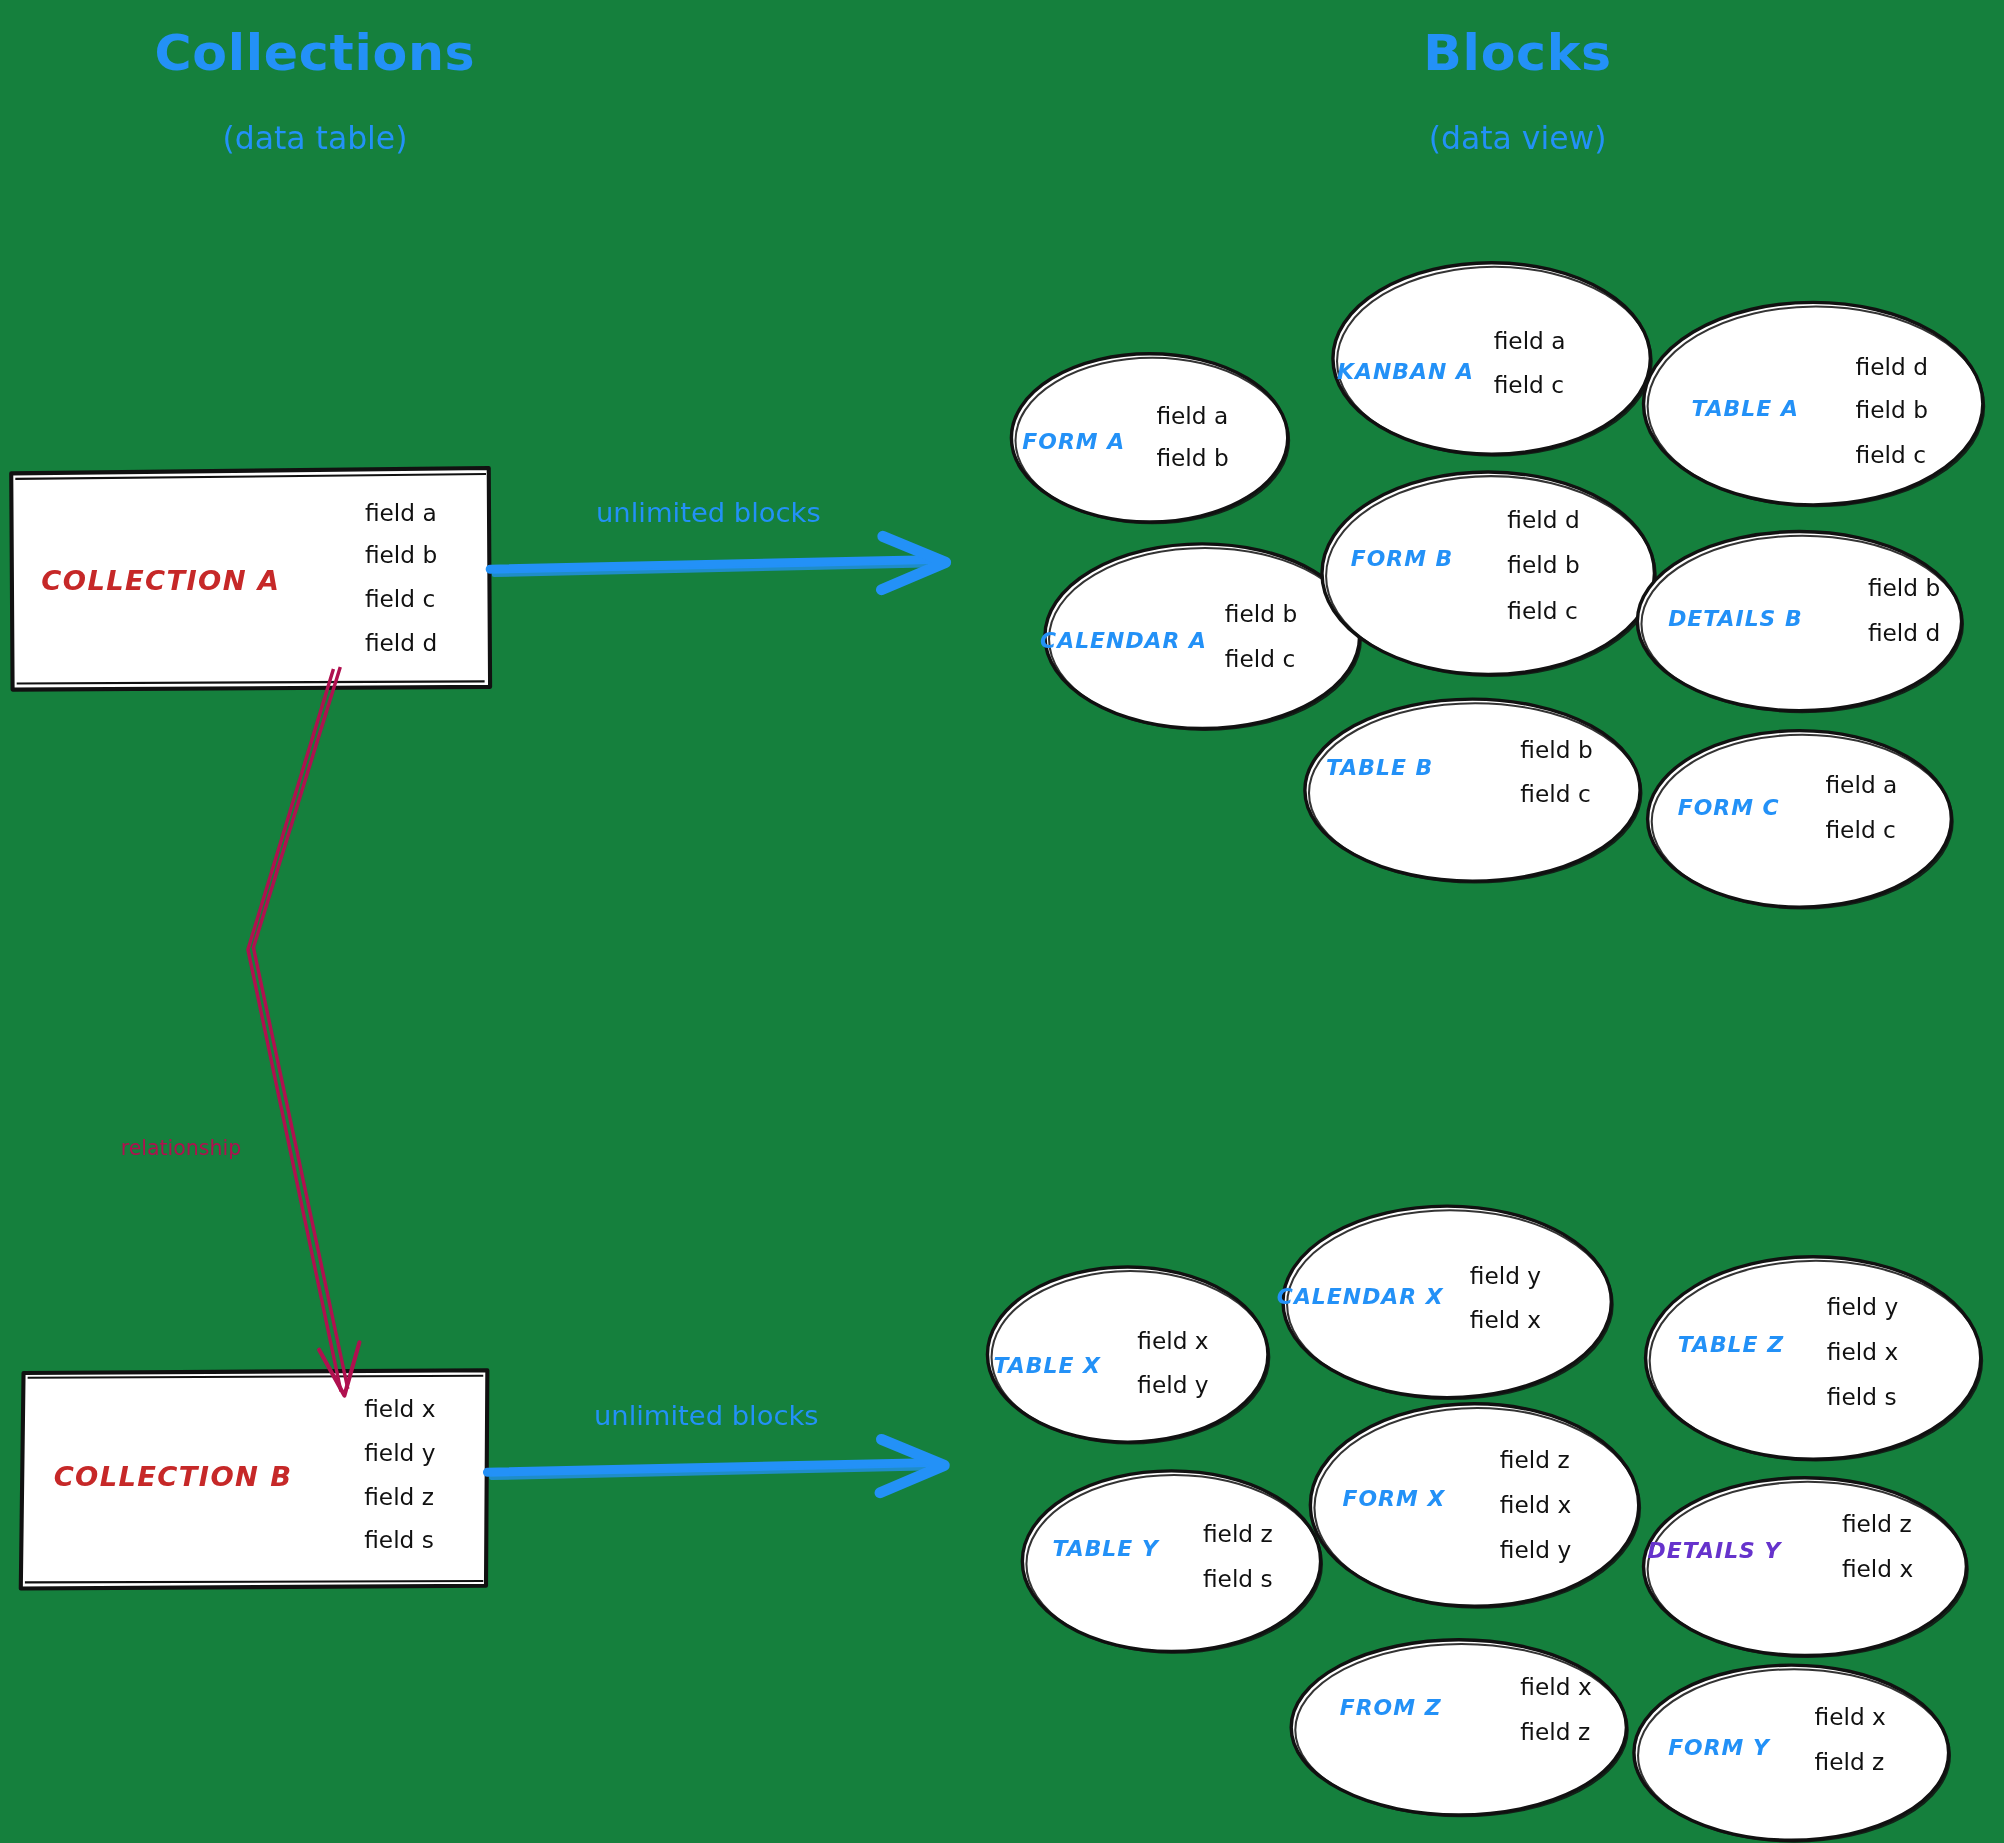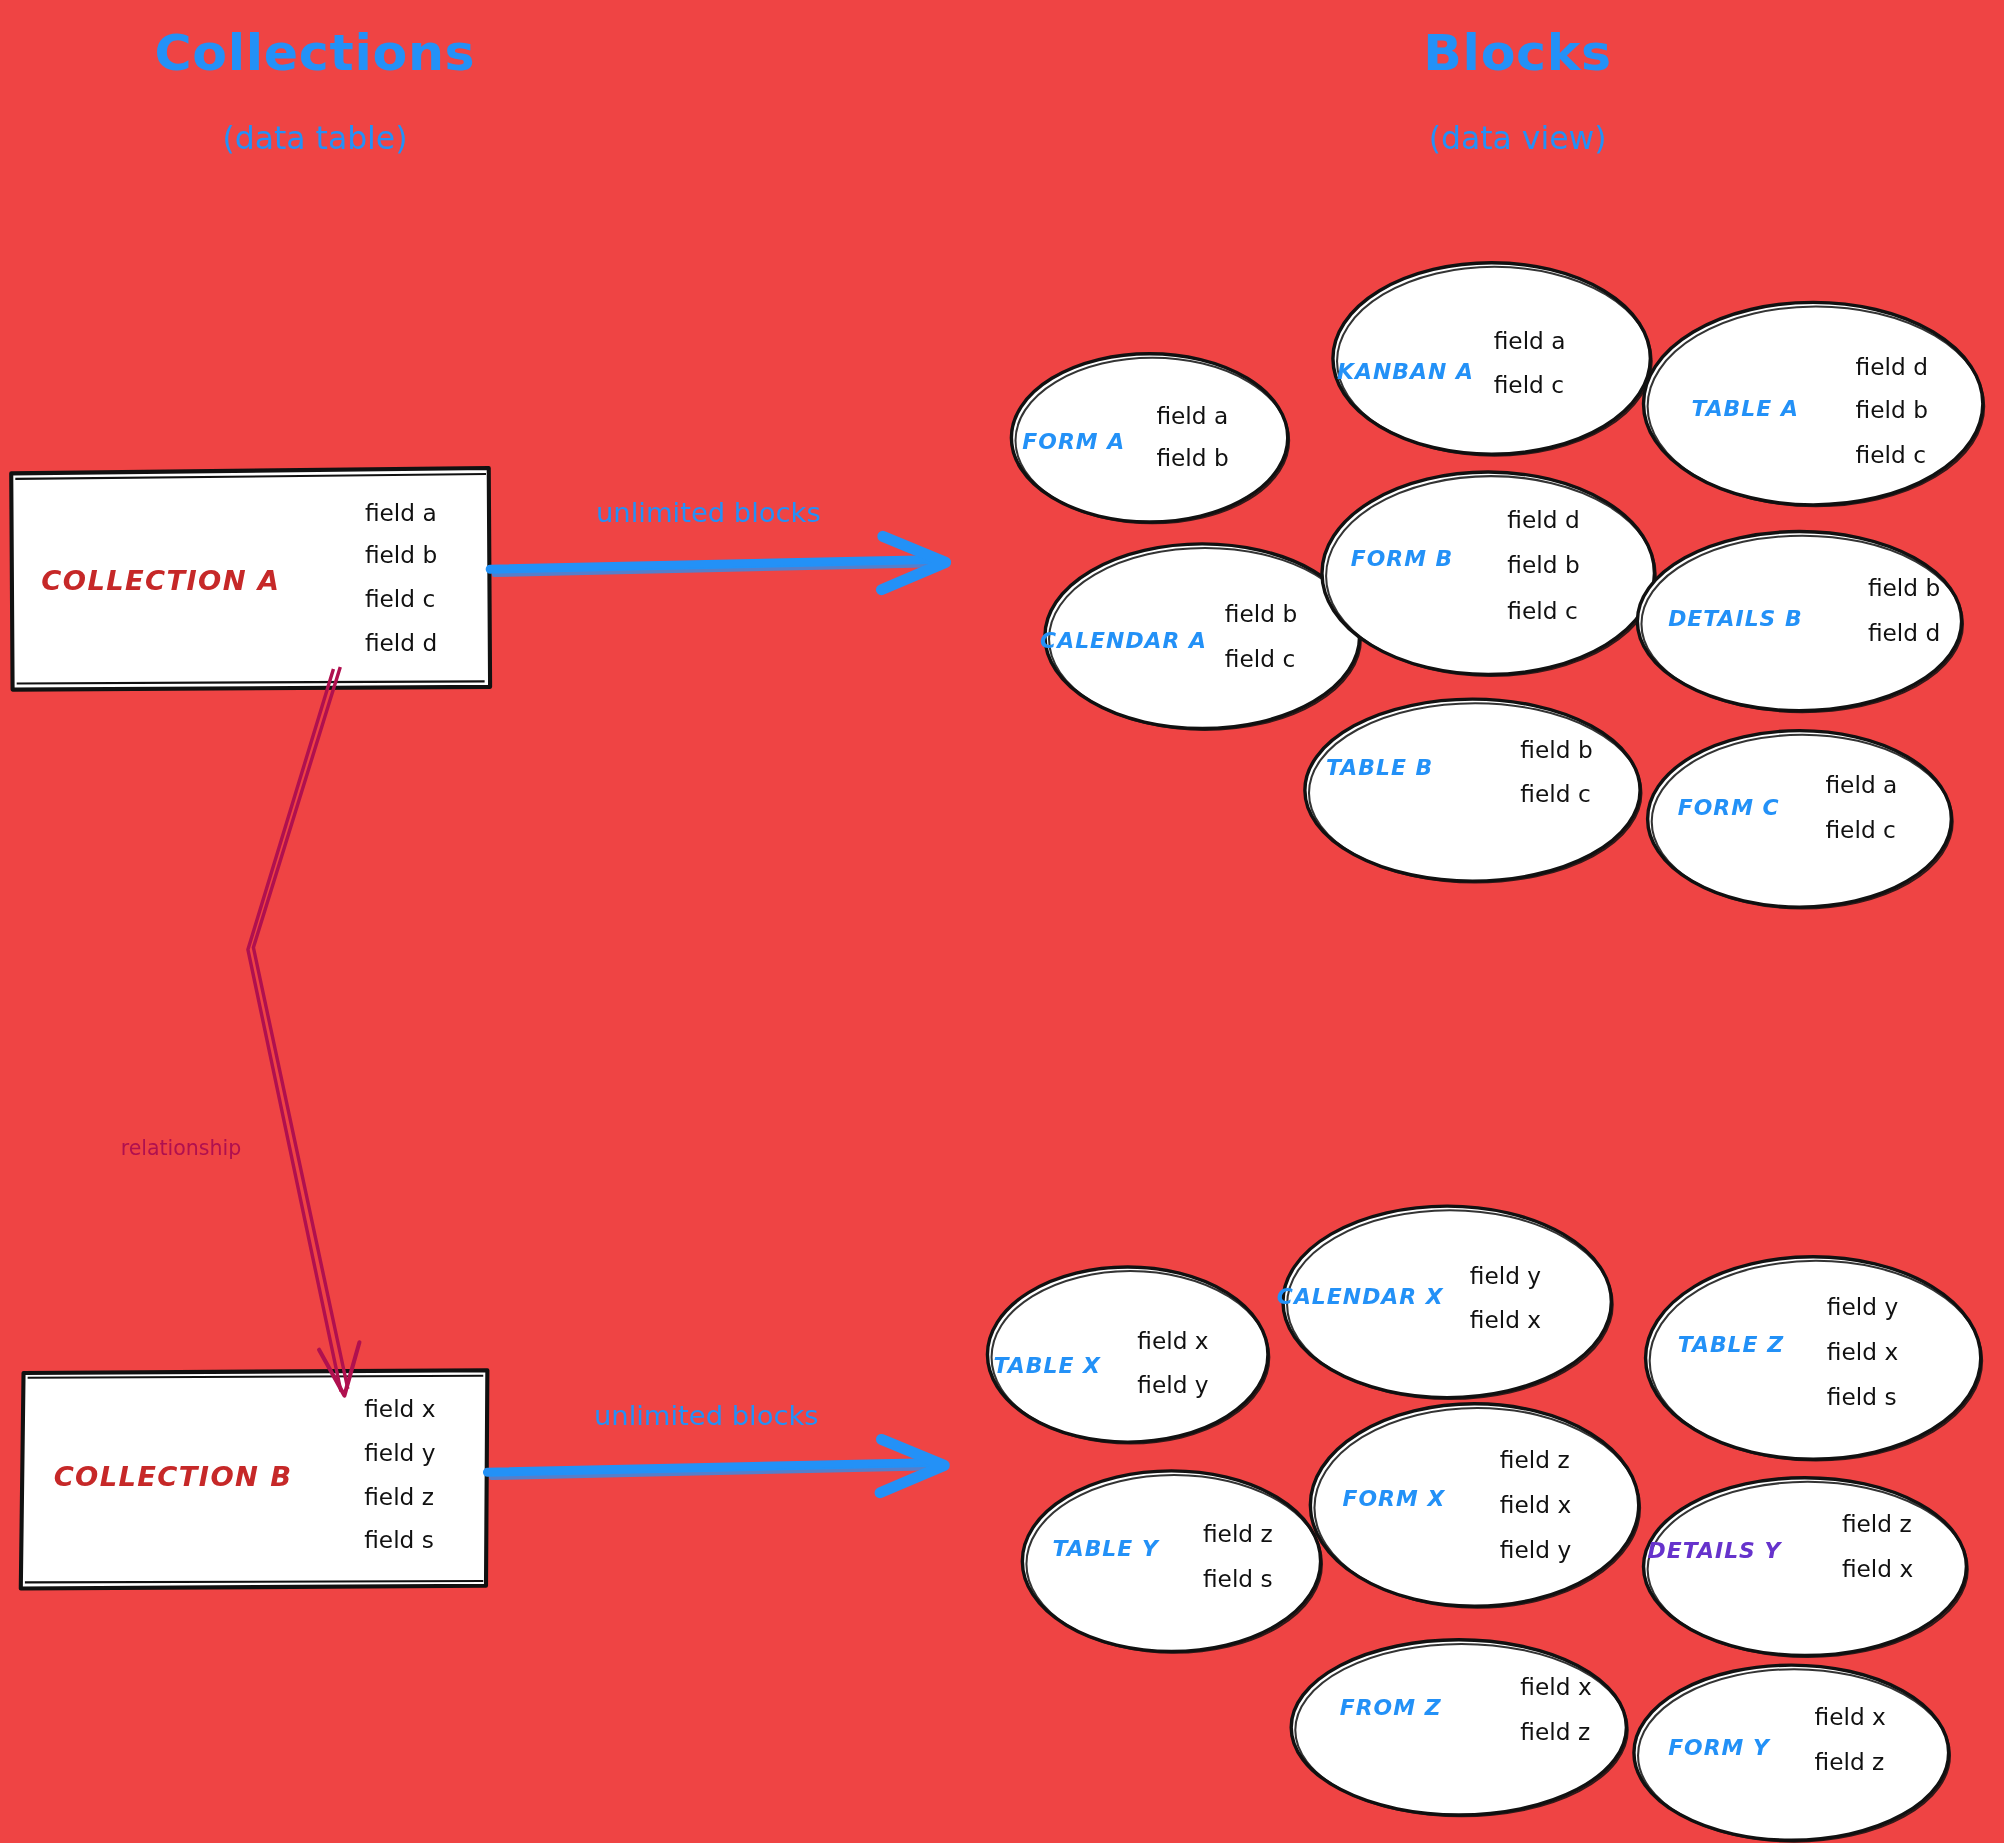--- a/index.html
+++ b/index.html
@@ -1,17 +1,17 @@
 <!DOCTYPE html>
 <html style="font-size:11px"><head>
 <meta charset="utf-8">
 <style>
   html,body{margin:0;padding:0;background:#ffffff;}
   body{font-family:"DejaVu Sans",sans-serif;}
-  #stage{position:relative;width:2005px;height:1843px;background:#ef4444;overflow:hidden;}
+  #stage{position:relative;width:2005px;height:1843px;background:#15803d;overflow:hidden;}
   svg.layer{position:absolute;left:0;top:0;width:2005px;height:1843px;overflow:visible;}
   .hand{font-family:"DejaVu Sans",sans-serif;}
   text{dominant-baseline:middle;}
   .title{font-size:74px;font-weight:700;letter-spacing:1px;}
   .subtitle{font-size:46px;font-weight:400;}
   .collname{font-size:40px;font-style:italic;font-weight:700;letter-spacing:2px;}
   .fieldtxt{font-size:34px;font-weight:400;}
   .blocklbl{font-size:32px;font-style:italic;font-weight:700;letter-spacing:1.5px;}
   .arrowlbl{font-size:40px;}
   .rellbl{font-size:30px;}

